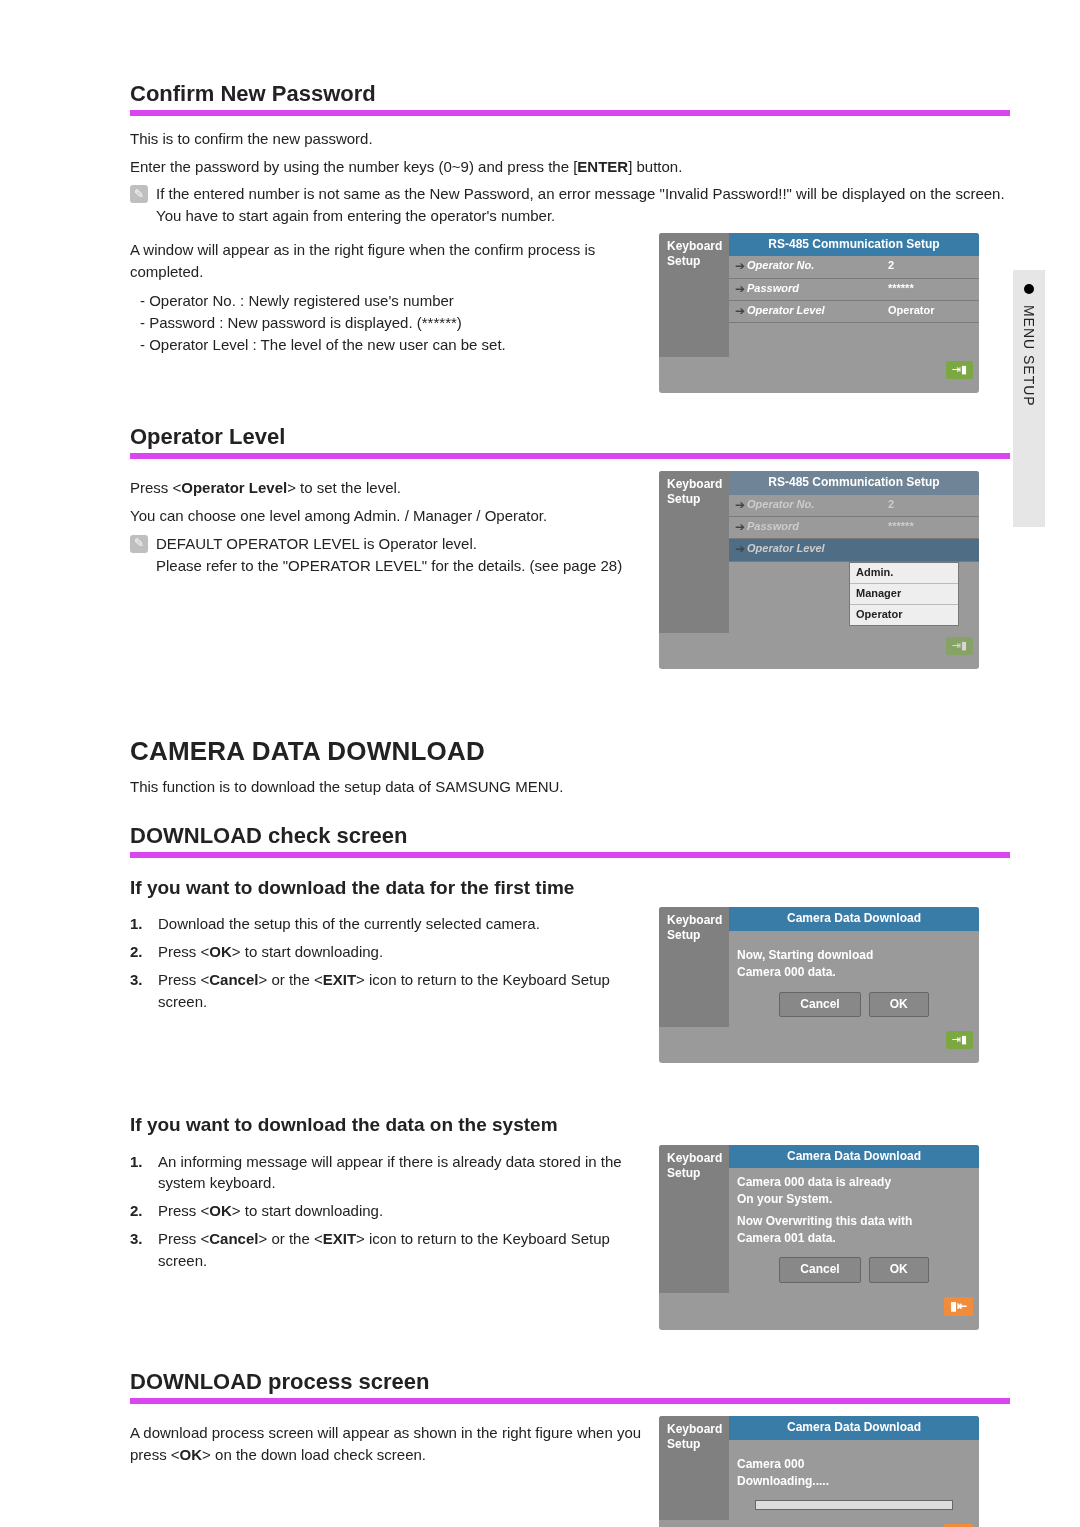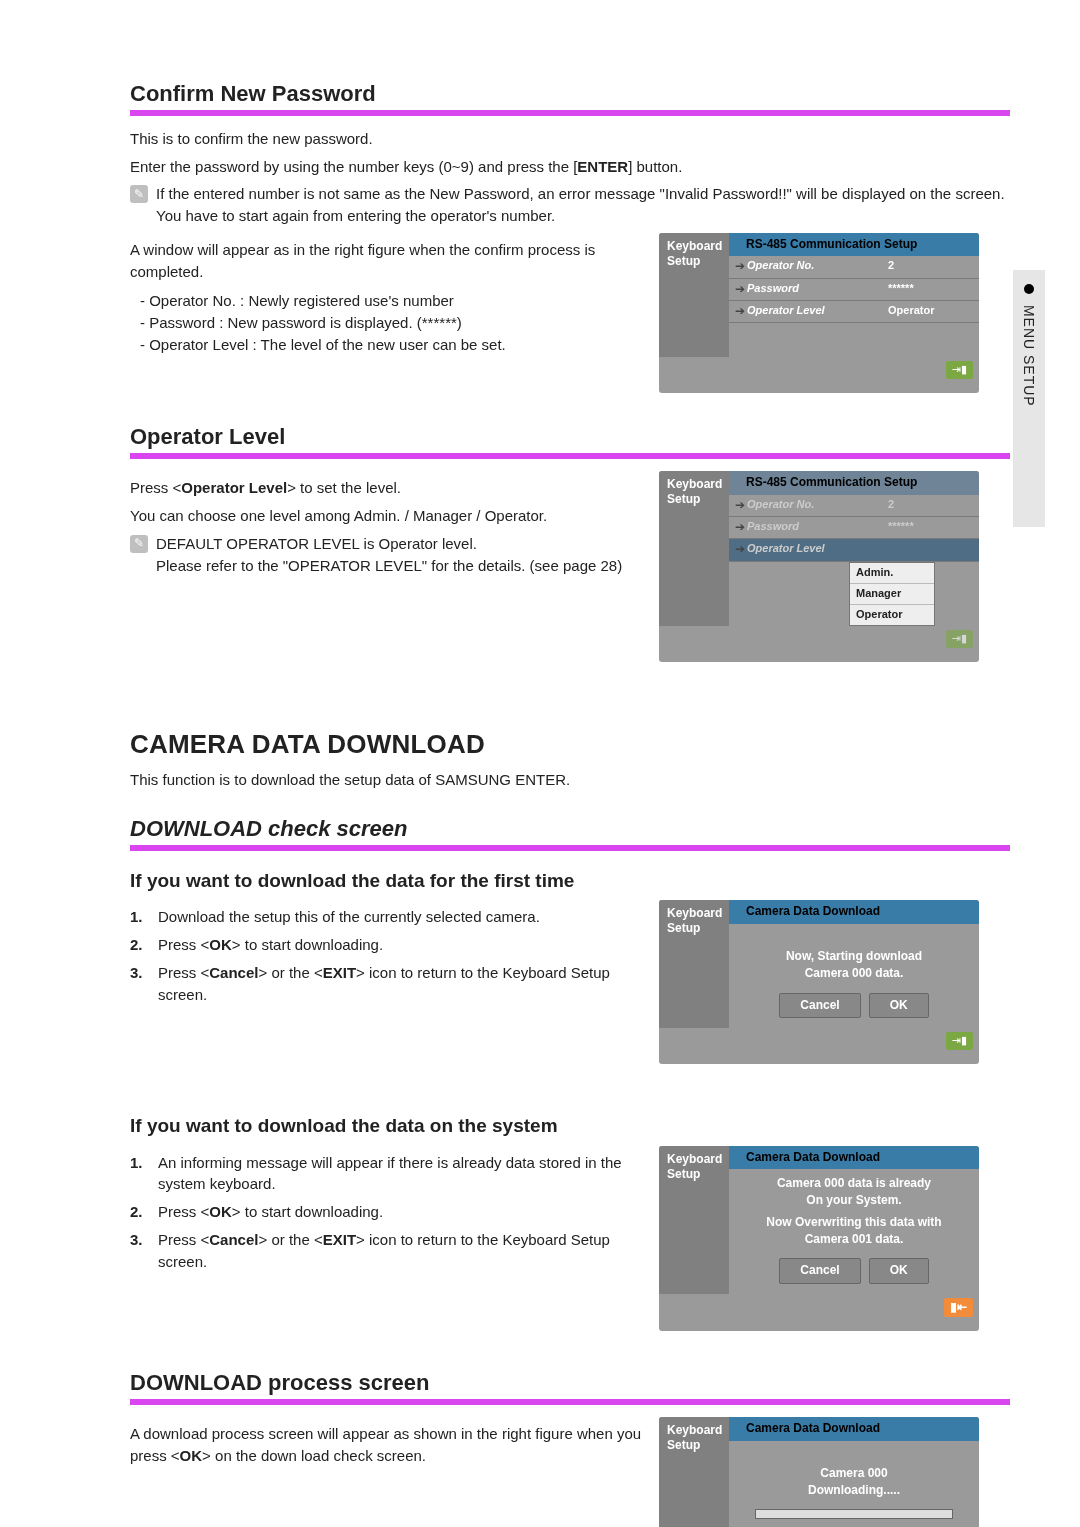--- a/index.html
+++ b/index.html
@@ -85,42 +85,42 @@
     font-weight:bold;
     font-size:12px;
     padding:6px 8px;
     line-height:1.25;
     width:70px;
     text-align:left;
   }
   .panel-main { flex:1; }
   .panel-title {
     background:#3a7ca8;
-    color:#000000;
-    font-weight:bold;
-    text-align:left;
+    color:#ffffff;
+    font-weight:bold;
+    text-align:center;
     padding:3px 17px;
     font-size:12px;
   }
   .panel-row {
     display:flex;
     border-bottom:1px solid #7a7a7a;
     padding:2px 6px;
     font-size:11px;
   }
   .panel-row .arrow { width:12px; color:#444; font-size:12px; }
   .panel-row .label { flex:1; color:#fff; font-weight:bold;font-style:italic; }
   .panel-row .value { width:85px; text-align:left; color:#fff; font-weight:bold; }
   .dropdown {
-    margin: 0 6px 0 120px;
+    margin: 0 6px 7px 120px;
     background:#eee;
     color:#222;
     font-weight:bold;
     font-size:11px;
-    width:86px;
+    width:110px;
     border:1px solid #777;
   }
   .dropdown div { padding:2px 6px; border-bottom:1px solid #bbb; }
   .dropdown div:last-child { border-bottom:none; }
   .panel-footer {
     display:flex;
     justify-content:flex-end;
     padding:4px 6px 0 6px;
   }
   .exit-icon {
@@ -133,22 +133,22 @@
   .interrupt-icon {
     background:#f28c3b;
     color:#fff;
     padding:1px 6px;
     font-size:12px;
     border-radius:2px;
     font-weight:bold;
   }
   .panel-body-box {
     background:none;
-    text-align:center;
-    padding:24px 8px 10px 8px;
+    text-align:left;
+    padding:16px 8px 10px 8px;
     color:#fff;
     font-weight:bold;
     font-size:12px;
   }
   .btn-row { display:flex; gap:8px; justify-content:center; margin-top:10px; }
   .p-btn {
     background:#888;
     border:1px solid #666;
     color:#fff;
     font-weight:bold;
@@ -265,23 +265,23 @@
         </div>
       </div>
     </div>
     <div class="panel-footer">
         <span class="exit-icon" style="opacity:.6;">⇥▮</span>
       </div>
   </div>
 </div>
 
 <h1 class="big-title">CAMERA DATA DOWNLOAD</h1>
-<p>This function is to download the setup data of SAMSUNG ENTER.</p>
-
-<h2 class="section-title" style="margin-top:22px;font-style:italic;">DOWNLOAD check screen</h2>
+<p>This function is to download the setup data of SAMSUNG MENU.</p>
+
+<h2 class="section-title" style="margin-top:22px;">DOWNLOAD check screen</h2>
 
 <p style="font-size:19px;font-weight:bold;margin-top:16px;">If you want to download the data for the first time</p>
 <div class="col-wrap">
   <div class="col-text">
     <div class="step">
         <span class="step-num">1.</span>
         <span>Download the setup this of the currently selected camera.</span>
       </div>
     <div class="step">
         <span class="step-num">2.</span>

